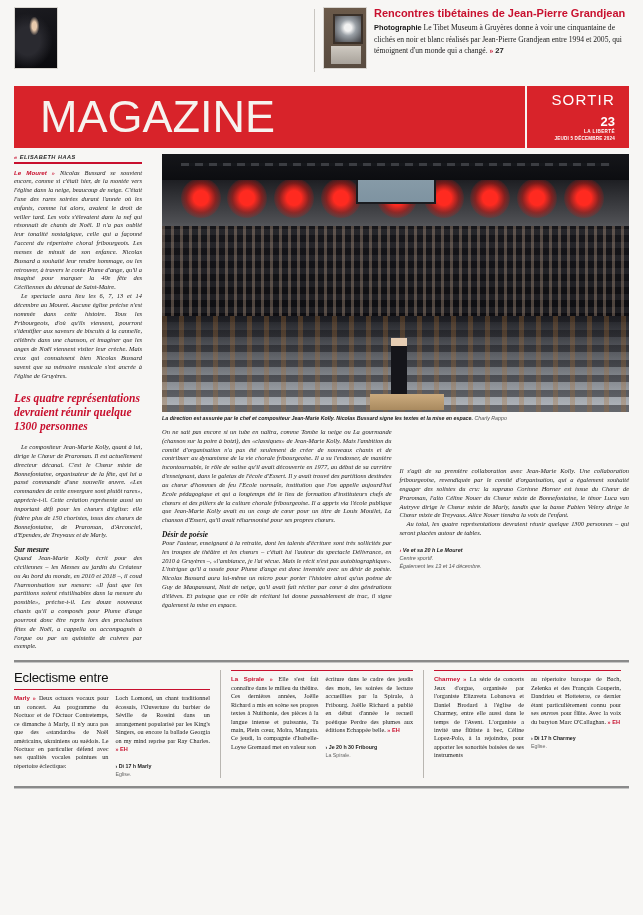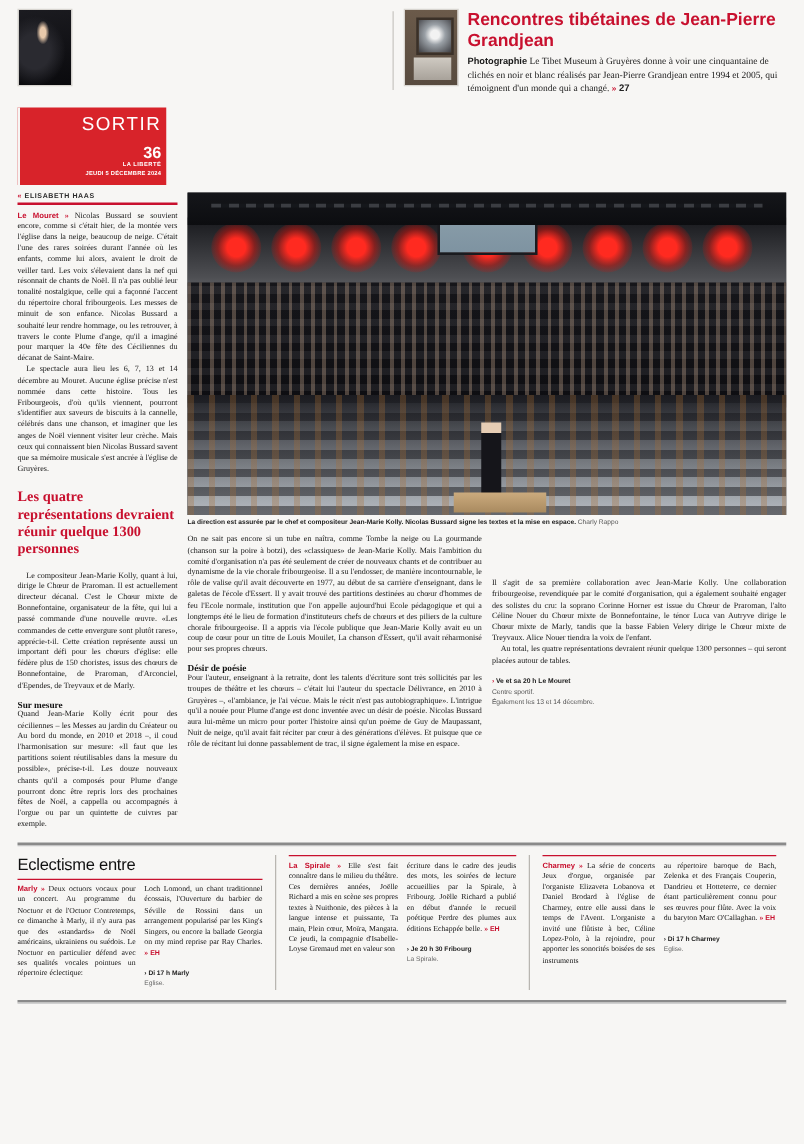--- a/index.html
+++ b/index.html
@@ -39,40 +39,40 @@
   }
   .tz-photo-b::after {
     content: ""; position: absolute; left: 7px; bottom: 4px; width: 30px; height: 18px;
     background: linear-gradient(180deg, #cfcac2 0%, #a8a29a 100%);
   }
   .tz-text-a { font-size: 11.3px; line-height: 1.33; color: #151515; }
   .tz-text-b { font-size: 7.6px; line-height: 1.45; color: #1a1a1a; }
   .tz-head-a { font-family: "Liberation Sans", sans-serif; font-weight: bold; color: #c8102e; font-size: 11px; }
   .tz-head-b {
     font-family: "Liberation Sans", sans-serif; font-weight: bold;
-    color: #c8102e; font-size: 14px; display: block; margin-bottom: 2px; line-height: 1.2;
+    color: #c8102e; font-size: 11px; display: block; margin-bottom: 2px; line-height: 1.2;
   }
   .tz-lead-b { font-family: "Liberation Sans", sans-serif; font-weight: bold; font-size: 7.4px; color: #1a1a1a; }
   .jump { color: #c8102e; font-weight: bold; }
   .jump-n { font-family: "Liberation Sans", sans-serif; font-weight: bold; font-size: 7.6px; color: #222; }
 
   
   .masthead { display: flex; margin: 6px 14px 0 14px; height: 62px; }
   .mh-main {
     flex: 1; background: #d8232a; position: relative;
   }
   .mh-title {
     position: absolute; left: 26px; top: 50%; transform: translateY(-52%);
     font-family: "Liberation Sans", sans-serif;
     font-size: 45px; font-weight: normal; letter-spacing: 0px;
     color: #f6f3ef; line-height: 1;
   }
   .mh-side {
-    width: 119px; background: #d8232a; border-left: 2px solid #f7f6f4;
-    text-align: right; padding: 6px 4px 4px 0; color: #fff;
+    width: 104px; background: #d8232a; border-left: 2px solid #f7f6f4;
+    text-align: right; padding: 6px 14px 4px 0; color: #fff;
     font-family: "Liberation Sans", sans-serif;
   }
   .mh-sortir { font-size: 15px; letter-spacing: 1.2px; line-height: 1.1; }
   .mh-num { font-size: 13px; font-weight: bold; margin-top: 6px; line-height: 1; }
   .mh-paper { font-size: 4.6px; font-weight: bold; letter-spacing: .4px; margin-top: 1px; }
   .mh-date { font-size: 4.6px; font-weight: bold; letter-spacing: .2px; margin-top: 2px; }
 
   
   .headblock { padding: 14px 18px 0 24px; }
   .kicker {
@@ -80,21 +80,21 @@
     color: #2b2b2b; letter-spacing: .1px;
   }
   .kicker i { font-style: italic; }
   .headline {
     font-family: "Liberation Serif", serif; font-weight: bold;
     font-size: 30px; color: #0d0d0d; margin-top: 6px; letter-spacing: -.3px;
     line-height: 1.05;
   }
 
   
-  .main { display: flex; padding: 6px 14px 0 14px; gap: 8px; }
+  .main { display: flex; padding: 6px 14px 0 14px; gap: 20px; font-style: italic; }
   .col-left { width: 128px; }
   .col-right { flex: 1; }
 
   .byline {
     font-family: "Liberation Sans", sans-serif; font-size: 5.6px; font-weight: bold;
     letter-spacing: .5px; color: #2a2a2a; margin-bottom: 2px;
   }
   .byline .gg { color: #c8102e; }
   .rule-red { height: 1.5px; background: #c8102e; margin-bottom: 5px; }
 
@@ -214,23 +214,26 @@
         <span class="tz-head-b">Rencontres tibétaines de Jean-Pierre Grandjean</span>
         <span class="tz-lead-b">Photographie</span>
         <span>Le Tibet Museum à Gruyères donne à voir une cinquantaine de clichés en noir et blanc réalisés par Jean-Pierre Grandjean entre 1994 et 2005, qui témoignent d'un monde qui a changé.</span>
         <span class="jump">»</span>
         <span class="jump-n">27</span>
       </div>
     </div>
   </div>
 
   <div class="masthead">
+    <div class="mh-main">
+      <div class="mh-title">MAGAZINE</div>
+    </div>
     <div class="mh-side">
       <div class="mh-sortir">SORTIR</div>
-      <div class="mh-num">36</div>
+      <div class="mh-num">23</div>
       <div class="mh-paper">LA LIBERTÉ</div>
       <div class="mh-date">JEUDI 5 DÉCEMBRE 2024</div>
     </div>
   </div>
 
 
   <div class="main">
 
     <div class="col-left">
       <div class="byline"><span class="gg">«</span> <span>ELISABETH HAAS</span></div>

